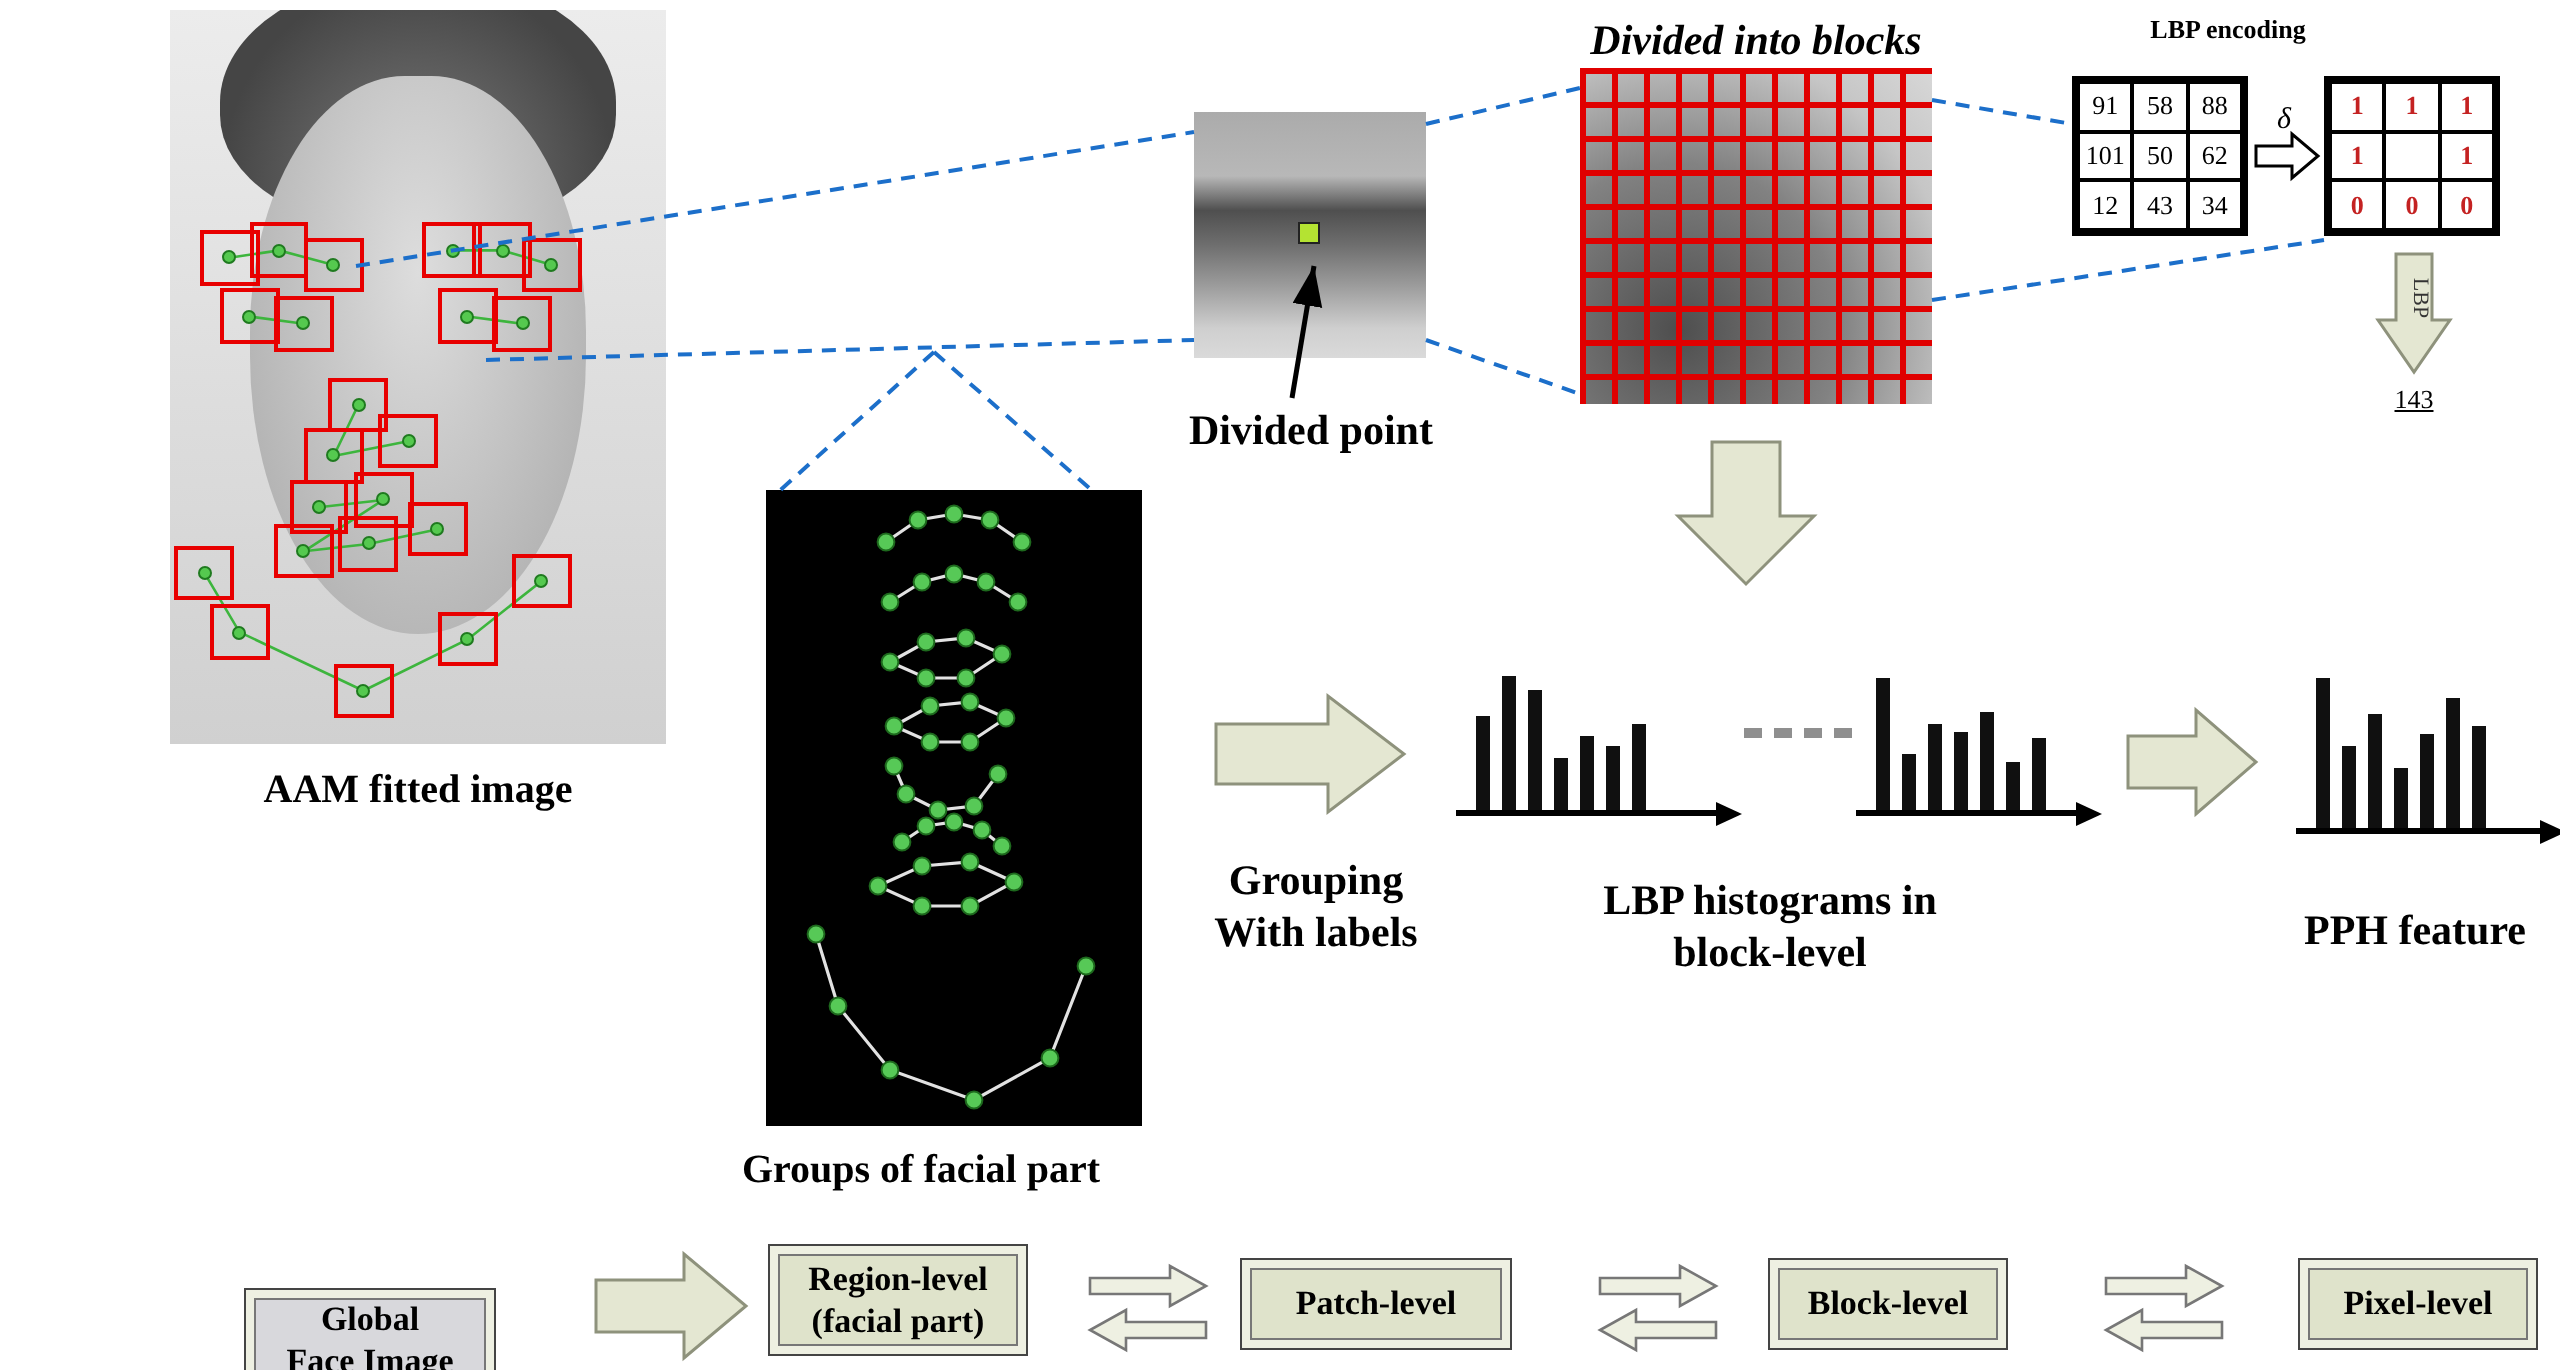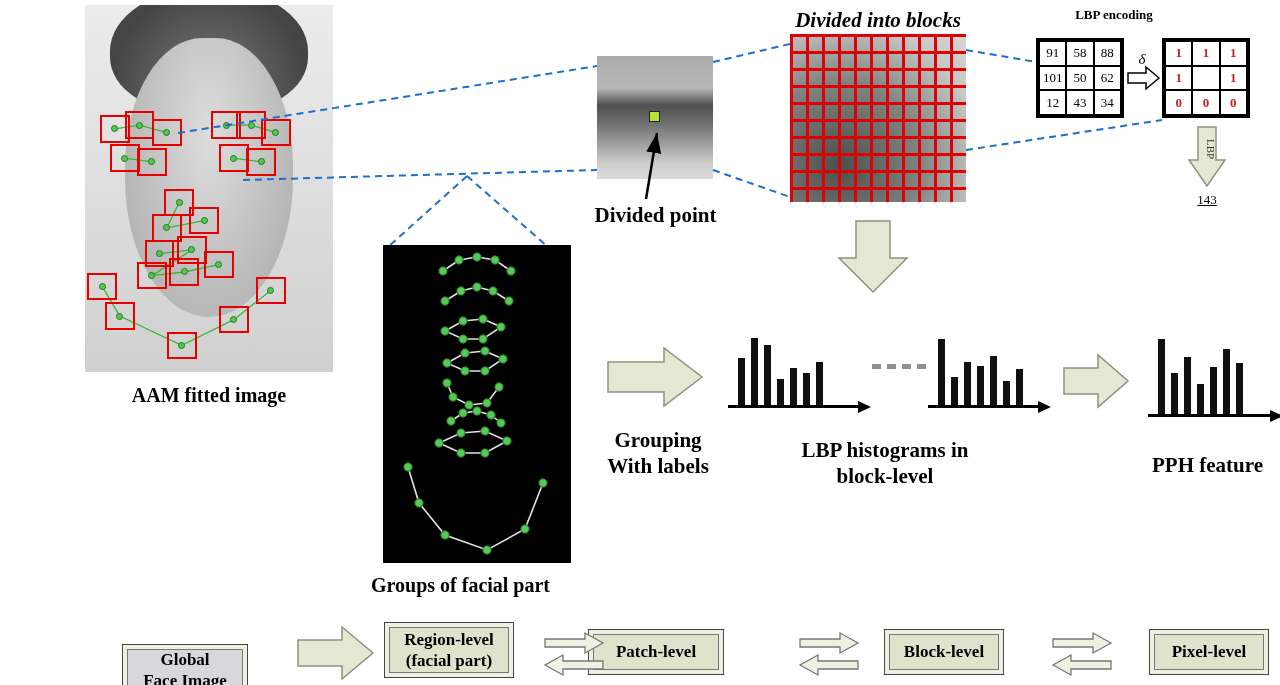--- a/index.html
+++ b/index.html
@@ -53,21 +53,21 @@
   .bar{width:7px;background:#101010;}
   .dash-gray{position:absolute;left:872px;top:364px;width:54px;height:5px;z-index:4;
         background:repeating-linear-gradient(90deg,#8f8f8f 0 9px,transparent 9px 15px);}
 
   
   .pbox{position:absolute;display:flex;flex-direction:column;align-items:center;justify-content:center;
         text-align:center;font-weight:bold;font-size:17px;line-height:1.25;background:#dfe3cb;
         border:1.5px solid #444;box-shadow:inset 0 0 0 4px #eef0e2,inset 0 0 0 5px #777;z-index:4;}
   #pb-global{left:122px;top:624px;width:126px;height:52px;background:#d8d8dc;margin-top:20px;}
   #pb-region{left:384px;top:622px;width:130px;height:56px;}
-  #pb-patch{left:588px;top:629px;width:136px;height:46px;}
+  #pb-patch{left:620px;top:629px;width:136px;height:46px;}
   #pb-block{left:884px;top:629px;width:120px;height:46px;}
   #pb-pixel{left:1149px;top:629px;width:120px;height:46px;}
 
   #overlay{position:absolute;left:0;top:0;width:1280px;height:685px;z-index:5;pointer-events:none;}
 
   
   #cap-patch{left:577px;top:30px;width:160px;font-size:21px;}
   #cap-blocks{left:768px;top:7px;width:220px;font-size:21px;font-style:italic;}
   #cap-lbp{left:1028px;top:7px;width:172px;font-size:13px;}
   #cap-landmark{left:558px;top:202px;width:195px;font-size:21px;}

